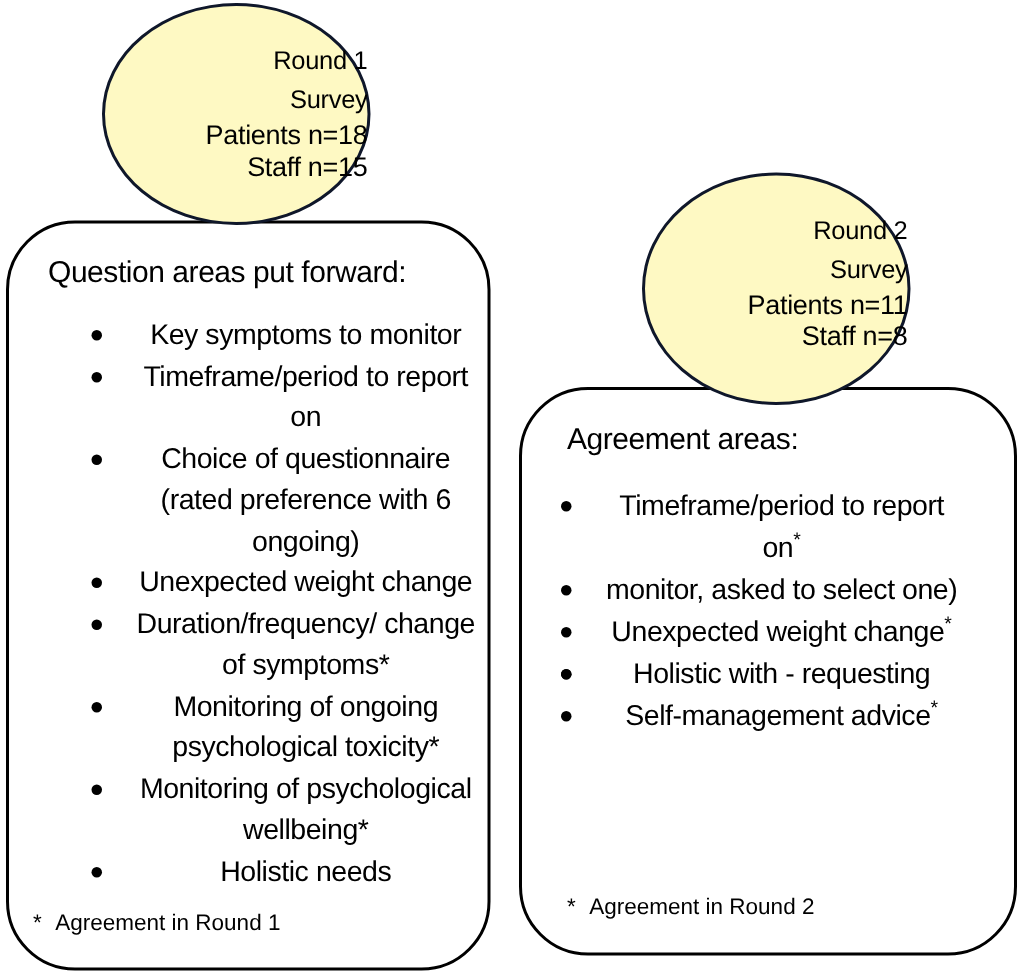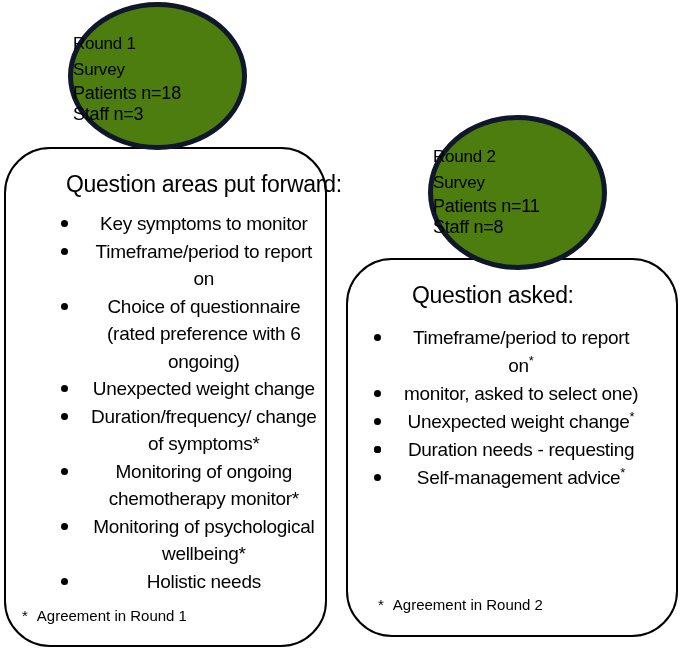--- a/index.html
+++ b/index.html
@@ -18,37 +18,36 @@
     background: #ffffff;
     border: 2px solid #000000;
     border-radius: 46px;
     z-index: 1;
   }
   .box-round1 { left: 4px;   top: 147px; width: 323px; height: 500px; }
   .box-round2 { left: 346px; top: 258px; width: 332px; height: 379px; }
   .circle {
     position: absolute;
     box-sizing: border-box;
-    background: #4d7c0f;
-    border: 5px solid #0f172a;
+    background: #fef9c3;
+    border: 2px solid #0f172a;
     border-radius: 50%;
     z-index: 2;
-    text-align: left;
+    text-align: right;
     padding-top: 24px;
   }
   .circle-round1 { left: 68px;  top: 2px;   width: 179px; height: 148px; }
   .circle-round2 { left: 428px; top: 115px; width: 179px; height: 155px; }
   .circle .big   { font-size: 17px; line-height: 26px; letter-spacing: -0.2px; }
   .circle .small { font-size: 18px; line-height: 21px; letter-spacing: -0.2px; }
   .box-header {
     position: absolute;
-    font-size: 23px;
+    font-size: 20px;
     letter-spacing: -0.3px;
     white-space: nowrap;
-    margin-left: 34px;
   }
   .box-round1 .box-header { left: 26px; top: 22px; }
   .box-round2 .box-header { left: 30px; top: 22px; }
   .blist { position: absolute; }
   .box-round1 .blist { left: 55px; top: 61px; }
   .box-round2 .blist { left: 26px; top: 64px; }
   .item { position: relative; padding-left: 30px; text-align: center; }
   .dot {
     position: absolute;
     left: 0;
@@ -109,75 +108,75 @@
           <div class="bline">Unexpected weight change</div>
         </div>
         <div class="item">
           <span class="dot"></span>
           <div class="bline">Duration/frequency/ change</div>
           <div class="bline">of symptoms*</div>
         </div>
         <div class="item">
           <span class="dot"></span>
           <div class="bline">Monitoring of ongoing</div>
-          <div class="bline">chemotherapy monitor*</div>
+          <div class="bline">psychological toxicity*</div>
         </div>
         <div class="item">
           <span class="dot"></span>
           <div class="bline">Monitoring of psychological</div>
           <div class="bline">wellbeing*</div>
         </div>
         <div class="item">
           <span class="dot"></span>
           <div class="bline">Holistic needs</div>
         </div>
       </div>
     <div class="footnote">
       <span class="star">*</span><span>Agreement in Round 1</span>
     </div>
   </div>
 
   <div class="bigbox box-round2">
-    <div class="box-header">Question asked:</div>
+    <div class="box-header">Agreement areas:</div>
     <div class="blist" id="round2-list">
         <div class="item">
           <span class="dot"></span>
           <div class="bline">Timeframe/period to report</div>
           <div class="bline">on<sup>*</sup></div>
         </div>
         <div class="item">
           <span class="dot"></span>
           <div class="bline">monitor, asked to select one)</div>
         </div>
         <div class="item">
           <span class="dot"></span>
           <div class="bline">Unexpected weight change<sup>*</sup></div>
         </div>
         <div class="item">
           <span class="dot"></span>
         </div>
         <div class="item">
           <span class="dot"></span>
-          <div class="bline">Duration needs - requesting</div>
+          <div class="bline">Holistic with - requesting</div>
         </div>
         <div class="item">
           <span class="dot"></span>
           <div class="bline">Self-management advice<sup>*</sup></div>
         </div>
       </div>
     <div class="footnote">
       <span class="star">*</span><span>Agreement in Round 2</span>
     </div>
   </div>
 
   <div class="circle circle-round1">
     <div class="big">Round 1</div>
     <div class="big">Survey</div>
     <div class="small">Patients n=18</div>
-    <div class="small">Staff n=3</div>
+    <div class="small">Staff n=15</div>
   </div>
 
   <div class="circle circle-round2">
     <div class="big">Round 2</div>
     <div class="big">Survey</div>
     <div class="small">Patients n=11</div>
     <div class="small">Staff n=8</div>
   </div>
 
 </div>

